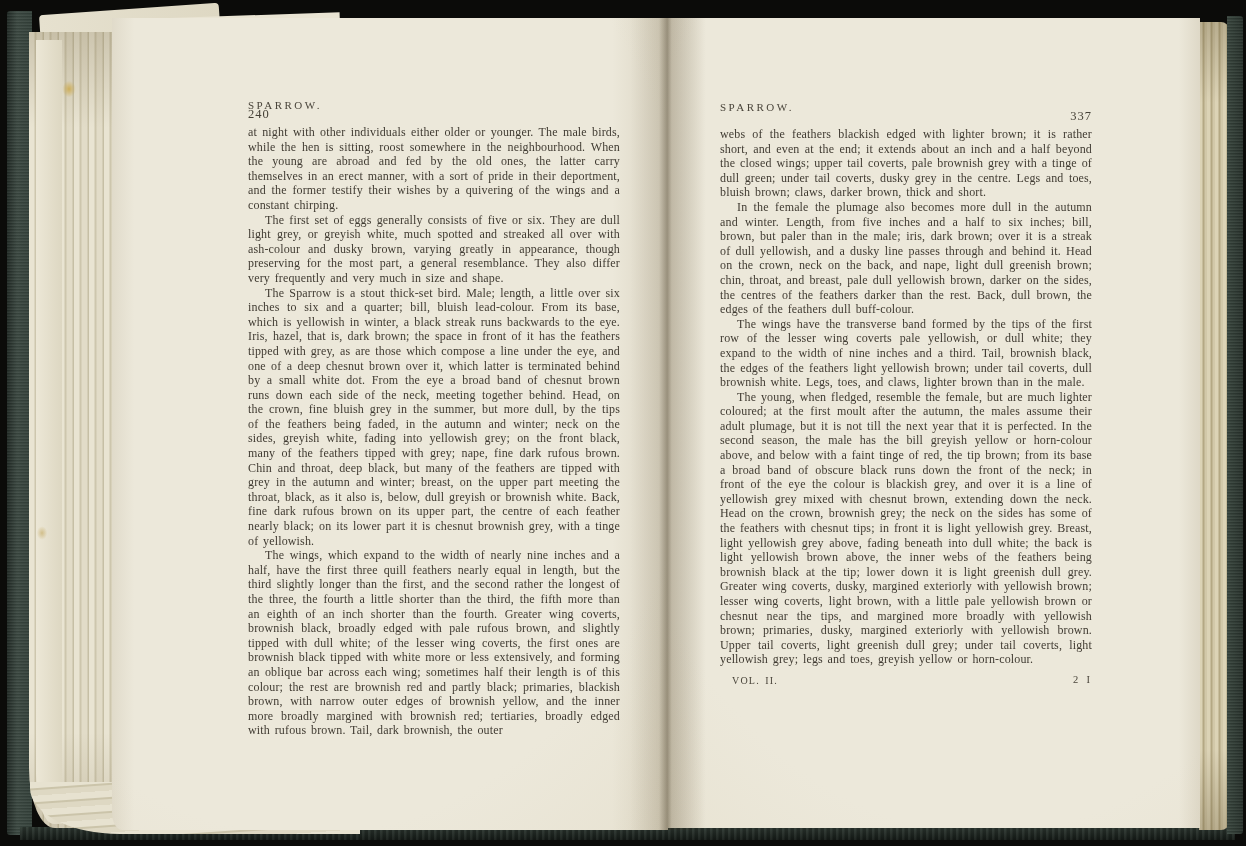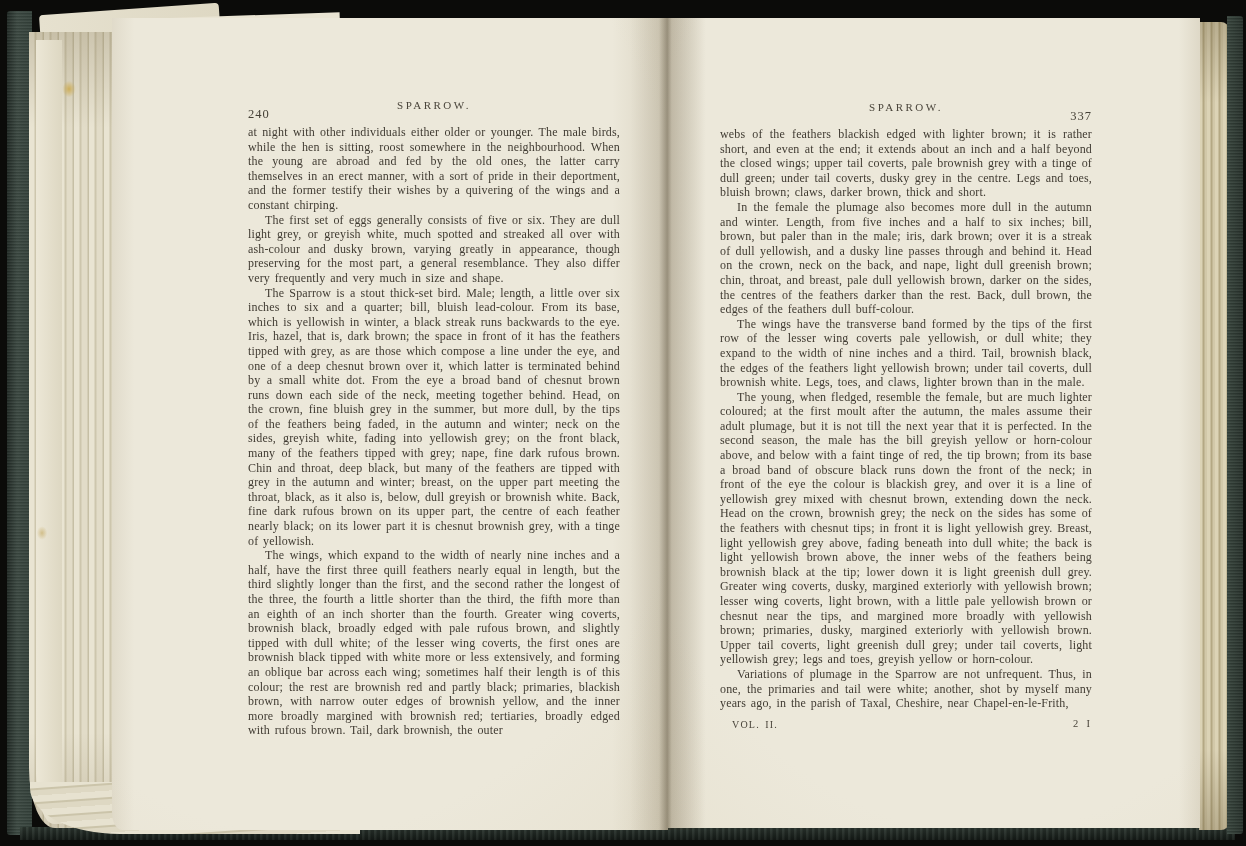--- a/index.html
+++ b/index.html
@@ -127,21 +127,21 @@
   .text-block-left { left: 136px; top: 80px; }
   .text-block-right { left: 52px; top: 82px; }
 
   .running-head-row {
     position: relative;
     height: 16px;
     margin-bottom: 11px;
   }
   .running-head {
     position: absolute; left: 0; right: 0;
-    text-align: center;
+    text-align: left;
     font-size: 11px;
     letter-spacing: 2.5px;
     color: #4a453b;
   }
   .page-number { position: absolute; font-size: 12.5px; letter-spacing: 1px; color: #454036; margin-top: 9px; }
   .page-number-left { left: 0; }
   .page-number-right { right: 0; }
 
   .text-block p { margin: 0; text-indent: 17px; }
   .text-block p.cont { text-indent: 0; }
@@ -194,21 +194,20 @@
   <div class="page-right">
     <div class="text-block text-block-right">
       <div class="running-head-row">
         <span class="running-head">SPARROW.</span>
         <span class="page-number page-number-right">337</span>
       </div>
       <p class="cont">webs of the feathers blackish edged with lighter brown; it is rather short, and even at the end; it extends about an inch and a half beyond the closed wings; upper tail coverts, pale brownish grey with a tinge of dull green; under tail coverts, dusky grey in the centre. Legs and toes, bluish brown; claws, darker brown, thick and short.</p>
       <p>In the female the plumage also becomes more dull in the autumn and winter.  Length, from five inches and a half to six inches; bill, brown, but paler than in the male; iris, dark brown; over it is a streak of dull yellowish, and a dusky line passes through and behind it.  Head on the crown, neck on the back, and nape, light dull greenish brown; chin, throat, and breast, pale dull yellowish brown, darker on the sides, the centres of the feathers darker than the rest. Back, dull brown, the edges of the feathers dull buff-colour.</p>
       <p>The wings have the transverse band formed by the tips of the first row of the lesser wing coverts pale yellowish, or dull white; they expand to the width of nine inches and a third.  Tail, brownish black, the edges of the feathers light yellowish brown; under tail coverts, dull brownish white.  Legs, toes, and claws, lighter brown than in the male.</p>
       <p>The young, when fledged, resemble the female, but are much lighter coloured; at the first moult after the autumn, the males assume their adult plumage, but it is not till the next year that it is perfected. In the second season, the male has the bill greyish yellow or horn-colour above, and below with a faint tinge of red, the tip brown; from its base a broad band of obscure black runs down the front of the neck; in front of the eye the colour is blackish grey, and over it is a line of yellowish grey mixed with chesnut brown, extending down the neck.  Head on the crown, brownish grey; the neck on the sides has some of the feathers with chesnut tips; in front it is light yellowish grey.  Breast, light yellowish grey above, fading beneath into dull white; the back is light yellowish brown above, the inner webs of the feathers being brownish black at the tip; lower down it is light greenish dull grey.  Greater wing coverts, dusky, margined exteriorly with yellowish brown; lesser wing coverts, light brown, with a little pale yellowish brown or chesnut near the tips, and margined more broadly with yellowish brown; primaries, dusky, margined exteriorly with yellowish brown.  Upper tail coverts, light greenish dull grey; under tail coverts, light yellowish grey; legs and toes, greyish yellow or horn-colour.</p>
-      <p>Variations of plumage in the Sparrow are not unfrequent.  Thus, in one, the primaries and tail were white; another, shot by myself many years ago, in the parish of Taxal, Cheshire, near Chapel-en-le-Frith,</p>
       <div class="page-footer">
         <span class="footer-volume">VOL. II.</span>
         <span class="footer-signature">2 I</span>
       </div>
     </div>
   </div>
 
   <div class="gutter-shadow"></div>
 </div>
 

